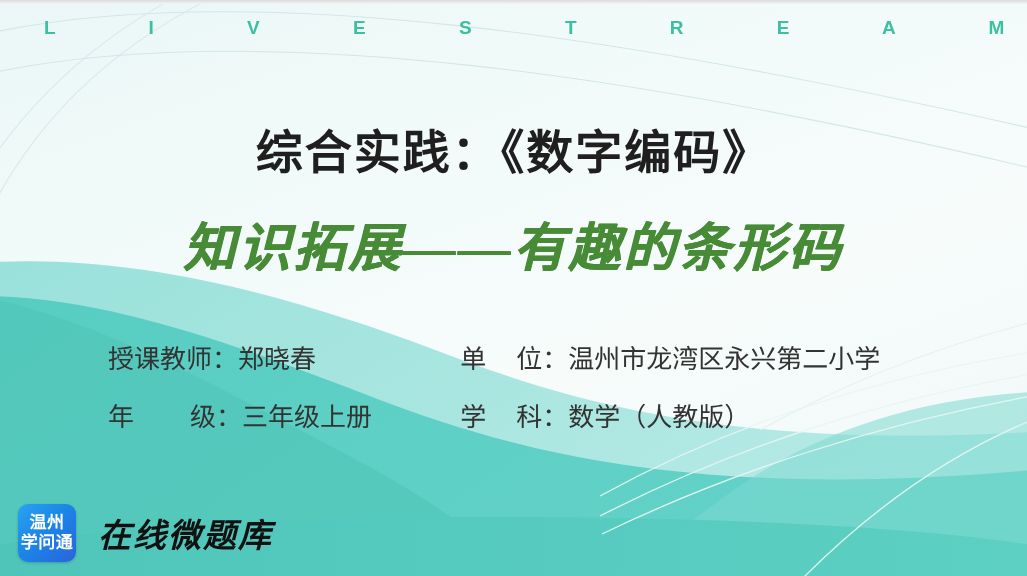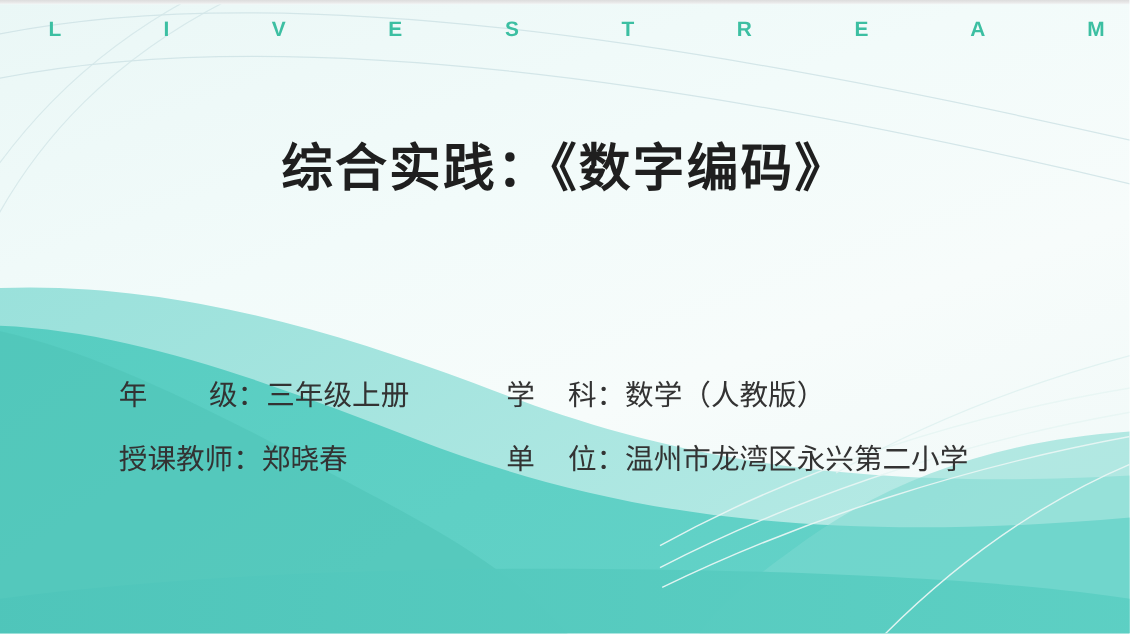--- a/index.html
+++ b/index.html
@@ -198,29 +198,37 @@
       <path d="M 800 581 C 880 500 960 450 1032 420"></path>
     </g>
     <g fill="none" stroke="#dff1ef" stroke-width="1.1" opacity="0.9">
       <path d="M 760 430 C 850 380 940 346 1032 322"></path>
     </g>
   </svg>
 
   <div class="kicker">L I V E   S T R E A M I N G</div>
 
   <div class="title-main">综合实践：《数字编码》</div>
+  <div class="title-sub">知识拓展——有趣的条形码</div>
 
   <div class="meta">
+
+    <div class="meta-row">
+      <span class="meta-cell col1"><span>授课教师</span><span>：</span><span>郑晓春</span></span>
+      <span class="meta-cell col2"><span class="lbl-wide">单</span><span class="gap-mid"></span><span>位：</span><span>温州市龙湾区永兴第二小学</span></span>
+    </div>
 
     <div class="meta-row">
       <span class="meta-cell col1"><span class="lbl-wide">年</span><span class="gap-wide"></span><span>级：</span><span>三年级上册</span></span>
       <span class="meta-cell col2"><span class="lbl-wide">学</span><span class="gap-mid"></span><span>科：</span><span>数学（人教版）</span></span>
     </div>
 
-    <div class="meta-row">
-      <span class="meta-cell col1"><span>授课教师</span><span>：</span><span>郑晓春</span></span>
-      <span class="meta-cell col2"><span class="lbl-wide">单</span><span class="gap-mid"></span><span>位：</span><span>温州市龙湾区永兴第二小学</span></span>
+  </div>
+
+  <div class="brand">
+    <div class="brand-badge">
+      <span>温州</span>
+      <span>学问通</span>
     </div>
-
+    <div class="brand-word">在线微题库</div>
   </div>
 
-
 </div>
 
 </body></html>

